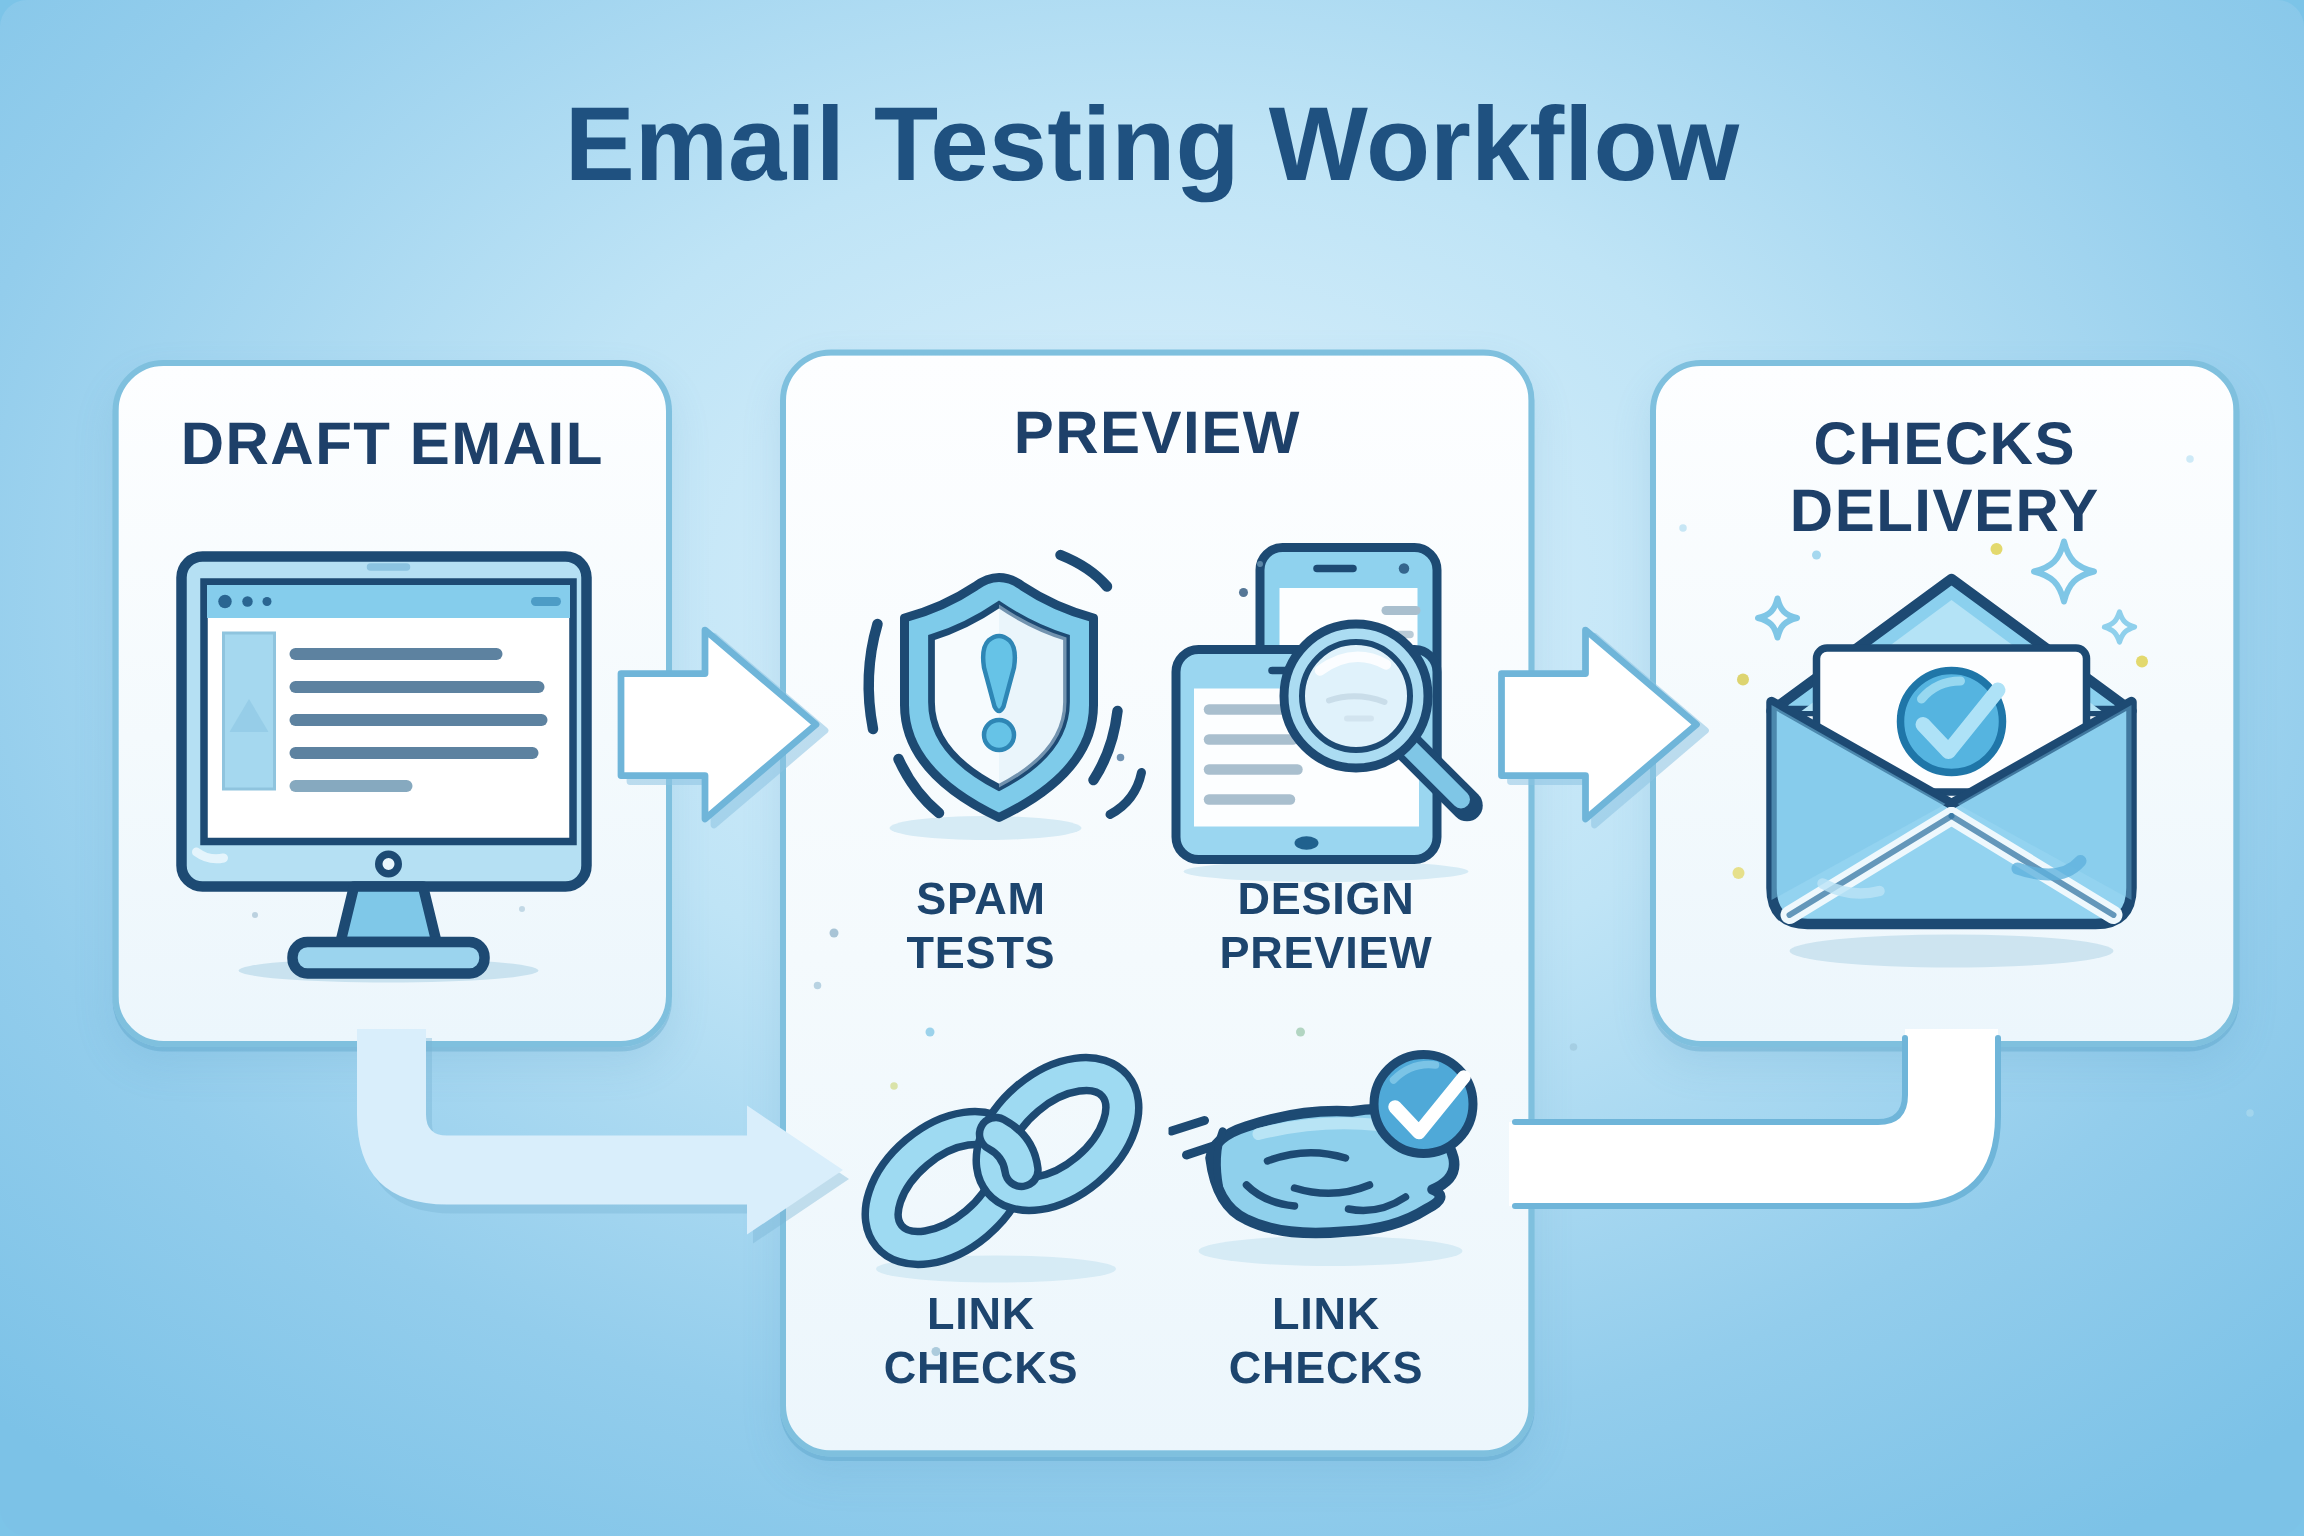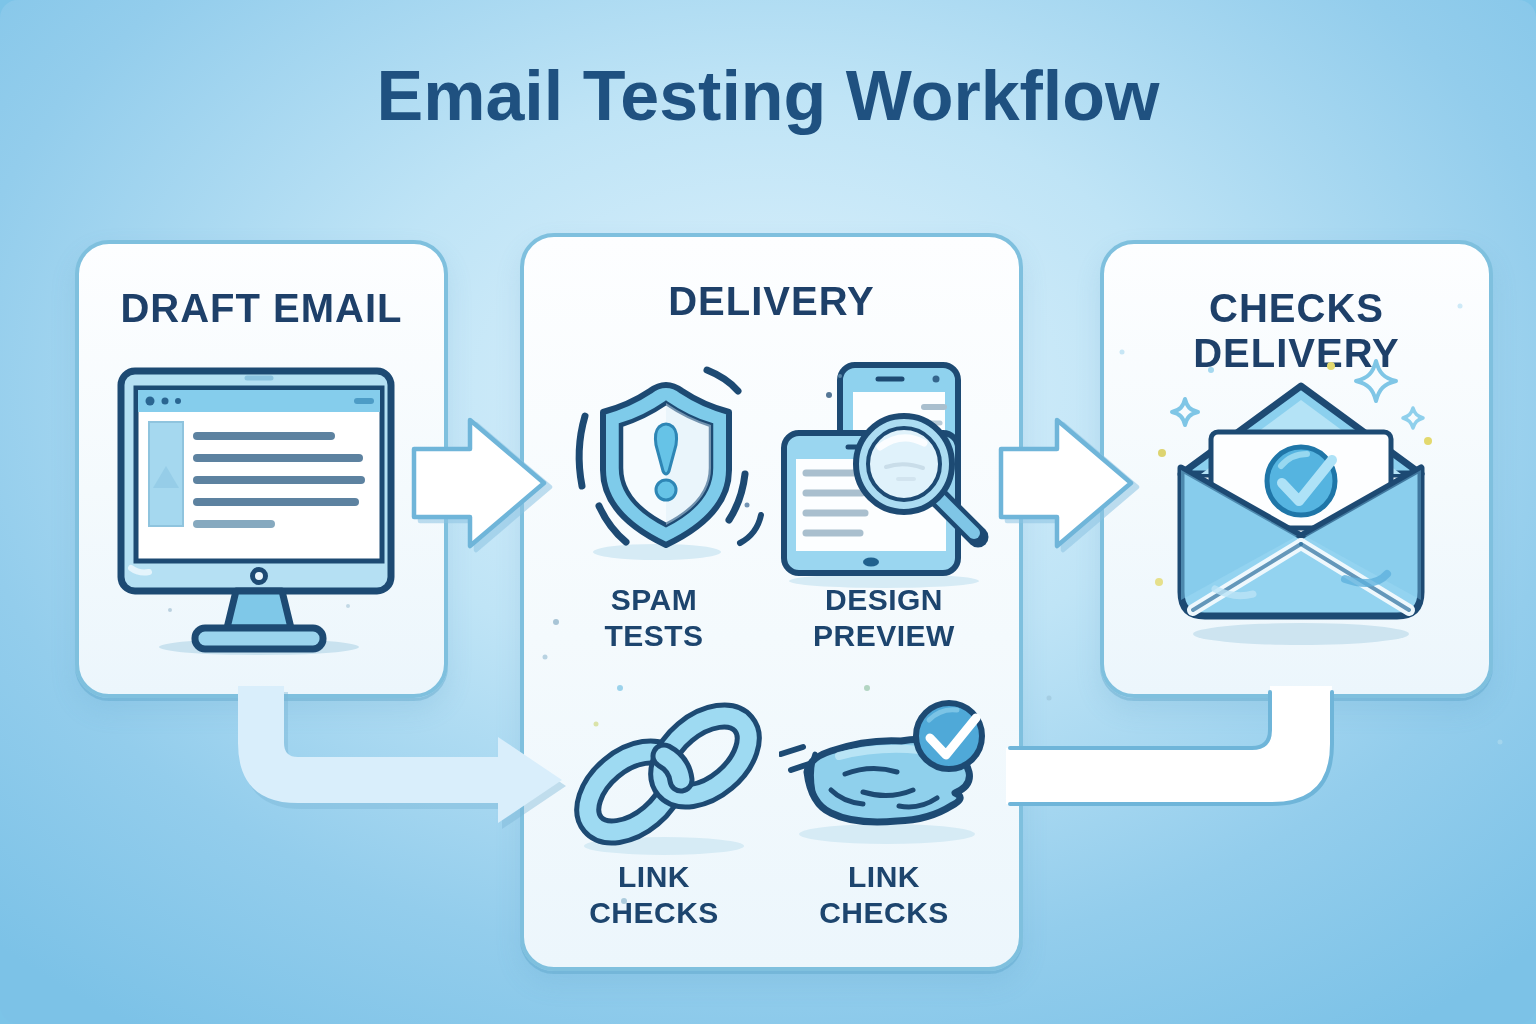--- a/index.html
+++ b/index.html
@@ -12,21 +12,21 @@
   .title{
     position:absolute;top:56px;left:0;width:100%;text-align:center;
     font-size:70px;font-weight:bold;color:#1f5180;letter-spacing:0px;margin:0;
   }
   .card{
     position:absolute;background:linear-gradient(180deg,#fdfeff 0%,#f4fafd 55%,#ecf6fc 100%);
     border:4px solid #7fc0de;border-radius:34px;
     box-shadow:0 3px 0 rgba(70,150,190,.30), 0 12px 26px rgba(80,150,190,.16);
   }
   .card-header{
-    position:absolute;top:26px;left:0;right:0;text-align:center;margin:16px;
+    position:absolute;top:26px;left:0;right:0;text-align:center;margin:4px;
     font-size:40px;font-weight:bold;color:#1e4069;letter-spacing:1px;
   }
   .icon-svg{position:absolute;}
   .item-label{
     position:absolute;text-align:center;
     font-size:30px;font-weight:bold;color:#1d456e;letter-spacing:.5px;line-height:1.2;
   }
   .overlay{position:absolute;left:0;top:0;pointer-events:none;}
   .block-arrow{filter:drop-shadow(6px 4px 0 rgba(140,195,225,.55));}
   .curved-arrow{filter:drop-shadow(4px 6px 0 rgba(120,180,212,.40));}
@@ -60,21 +60,21 @@
       </g>
       <path d="M138 22 H162" stroke="#7ab8d8" stroke-width="5" stroke-linecap="round" opacity=".7"></path>
       <path d="M22 212 Q30 218 40 216" stroke="#eaf7fd" stroke-width="6" stroke-linecap="round" opacity=".9"></path>
       <circle cx="150" cy="220" r="6.5" fill="#eaf6fc" stroke="#1d4a73" stroke-width="5"></circle>
       <path d="M127 235 L173 235 L182 272 L118 272 Z" fill="#7fc8e8" stroke="#1d4a73" stroke-width="7" stroke-linejoin="round"></path>
       <rect x="86" y="272" width="128" height="21" rx="10" fill="#9bd4ee" stroke="#1d4a73" stroke-width="7"></rect>
     </svg>
   </section>
 
   <section class="card" style="left:520px;top:233px;width:495px;height:730px;">
-    <h2 class="card-header">DELIVERY</h2>
+    <h2 class="card-header">PREVIEW</h2>
 
     <svg class="icon-svg" style="left:35px;top:117px;" width="220" height="240" viewBox="0 0 220 240">
       <ellipse cx="98" cy="198" rx="64" ry="8" fill="#d6ebf5"></ellipse>
       <g stroke="#1d4a73" stroke-width="7" stroke-linecap="round" fill="none">
         <path d="M26 62 Q16 96 23 132"></path>
         <path d="M148 16 Q168 24 179 37"></path>
         <path d="M40 152 Q50 174 67 188"></path>
         <path d="M186 120 Q183 146 170 166"></path>
       </g>
       <path d="M44 58 Q70 51 91 37 Q107 25 123 37 Q144 51 170 58 L170 116 Q170 161 107 191 Q44 161 44 116 Z" fill="#7ecbea" stroke="#1d4a73" stroke-width="6" stroke-linejoin="round"></path>

